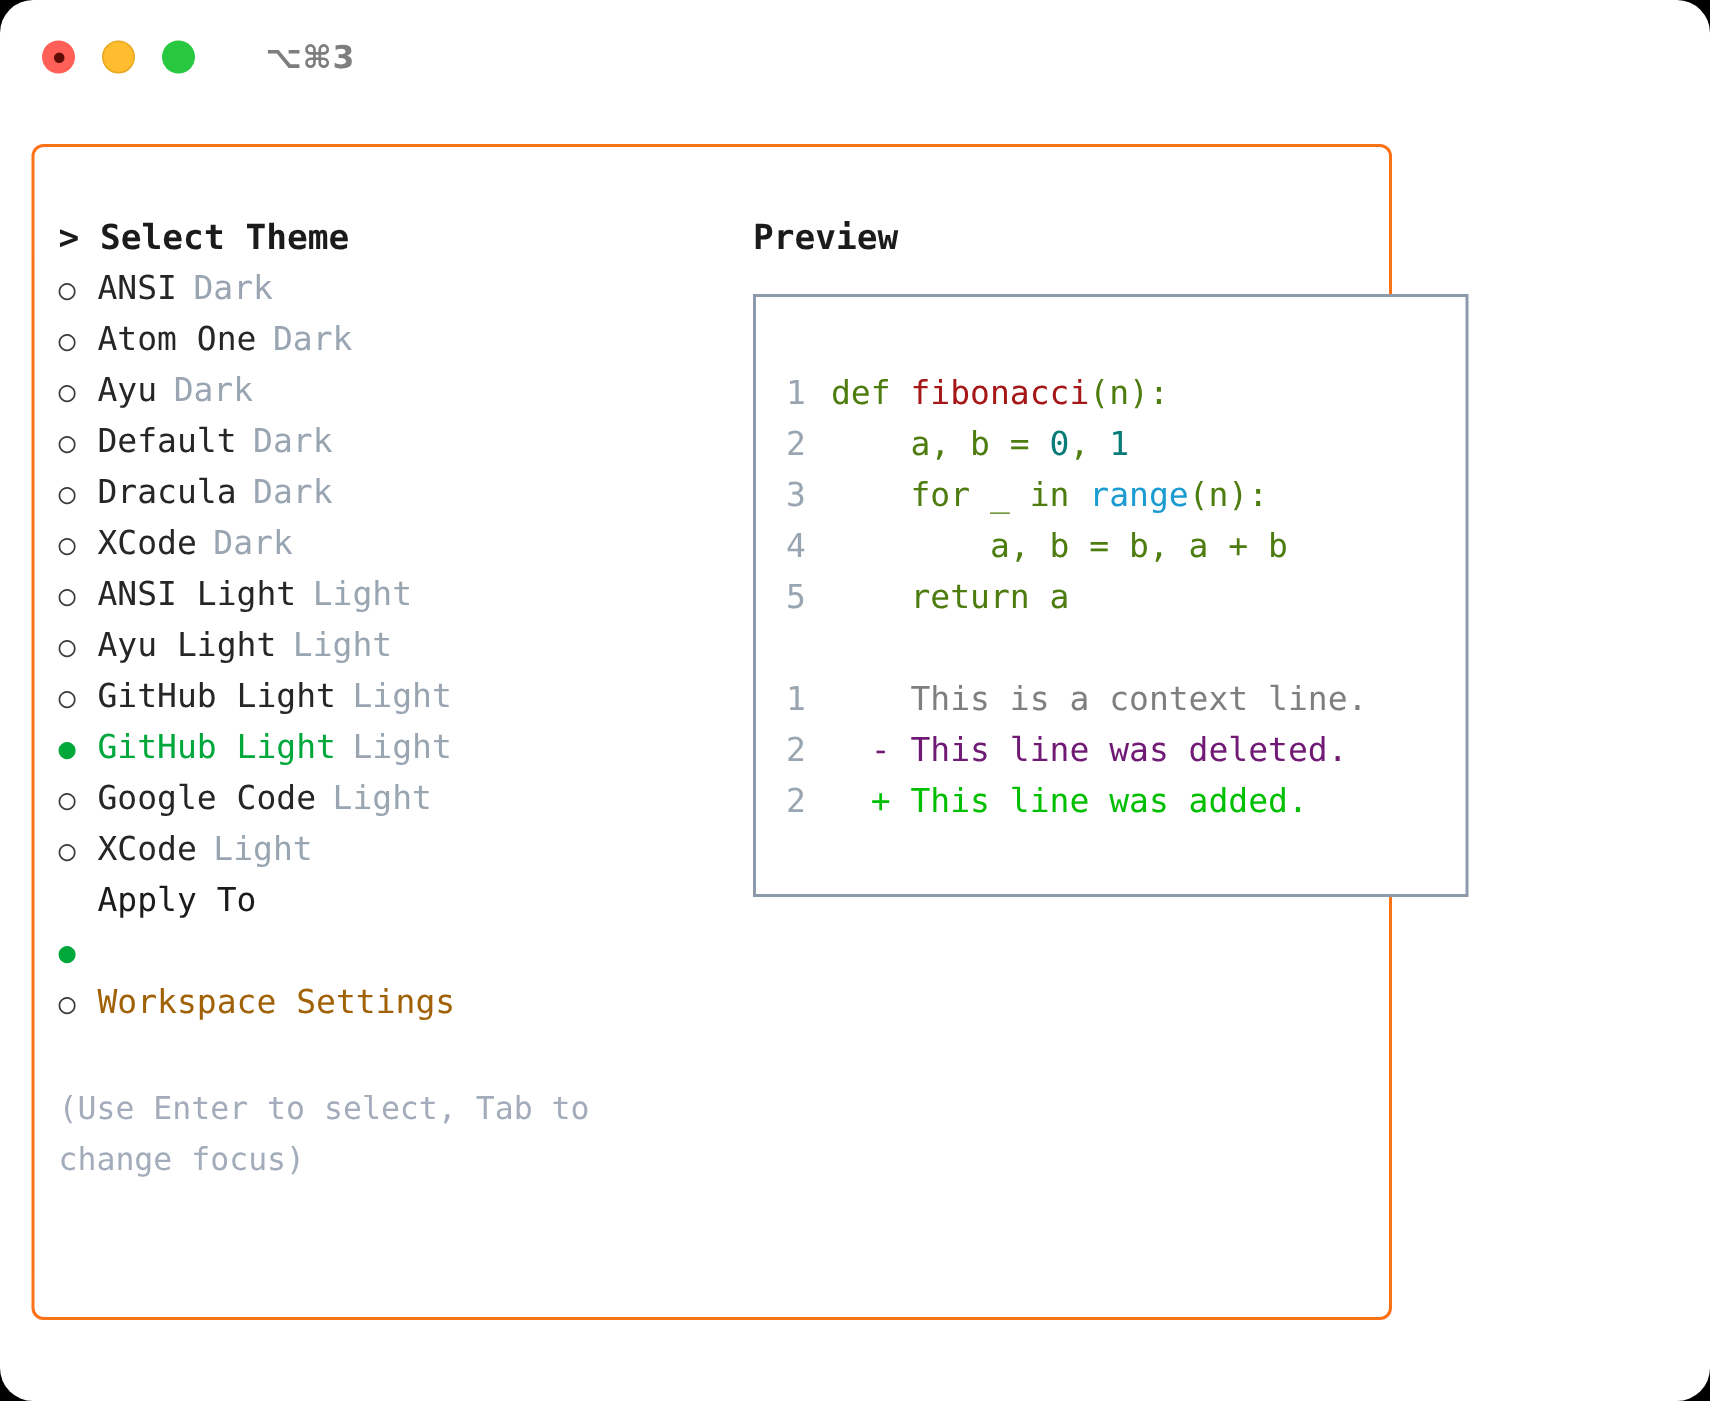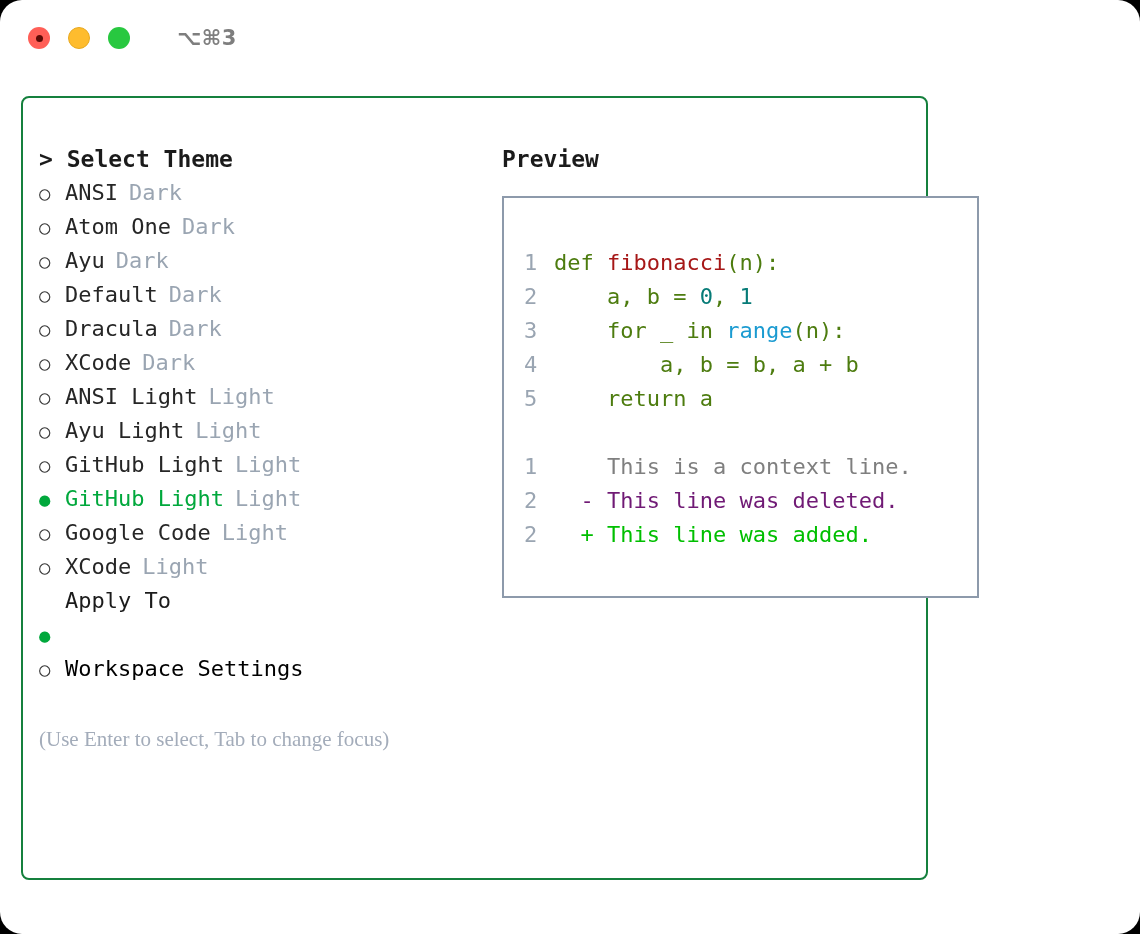--- a/index.html
+++ b/index.html
@@ -68,21 +68,21 @@
     font-family: "DejaVu Sans", "Liberation Sans", sans-serif;
   }
 
   
   .frame {
     position: absolute;
     left: 21px;
     top: 96px;
     width: 907px;
     height: 784px;
-    border: 2px solid #15803d;
+    border: 2px solid #f97316;
     border-radius: 8px;
     box-sizing: border-box;
     background: #ffffff;
   }
 
   .content {
     position: absolute;
     left: 0; top: 0;
     width: 100%;
     height: 100%;
@@ -135,30 +135,29 @@
     white-space: pre;
   }
   .apply-row {
     display: flex;
     align-items: baseline;
     height: 34px;
     line-height: 34px;
     font-size: 22px;
     white-space: pre;
   }
-  .apply-row .label { color: #000000; }
+  .apply-row .label { color: #a16207; }
   .apply-row .label.selected { color: #00a83c; }
 
   .hint {
     margin-top: 36px;
     font-size: 21px;
     line-height: 34px;
     color: #a3acba;
     width: 415px;
-    font-family: Liberation Serif, serif;
   }
 
   
   .right-col {
     position: absolute;
     left: 479px;
     top: 44px;
     width: 495px;
   }
   .preview-title {

